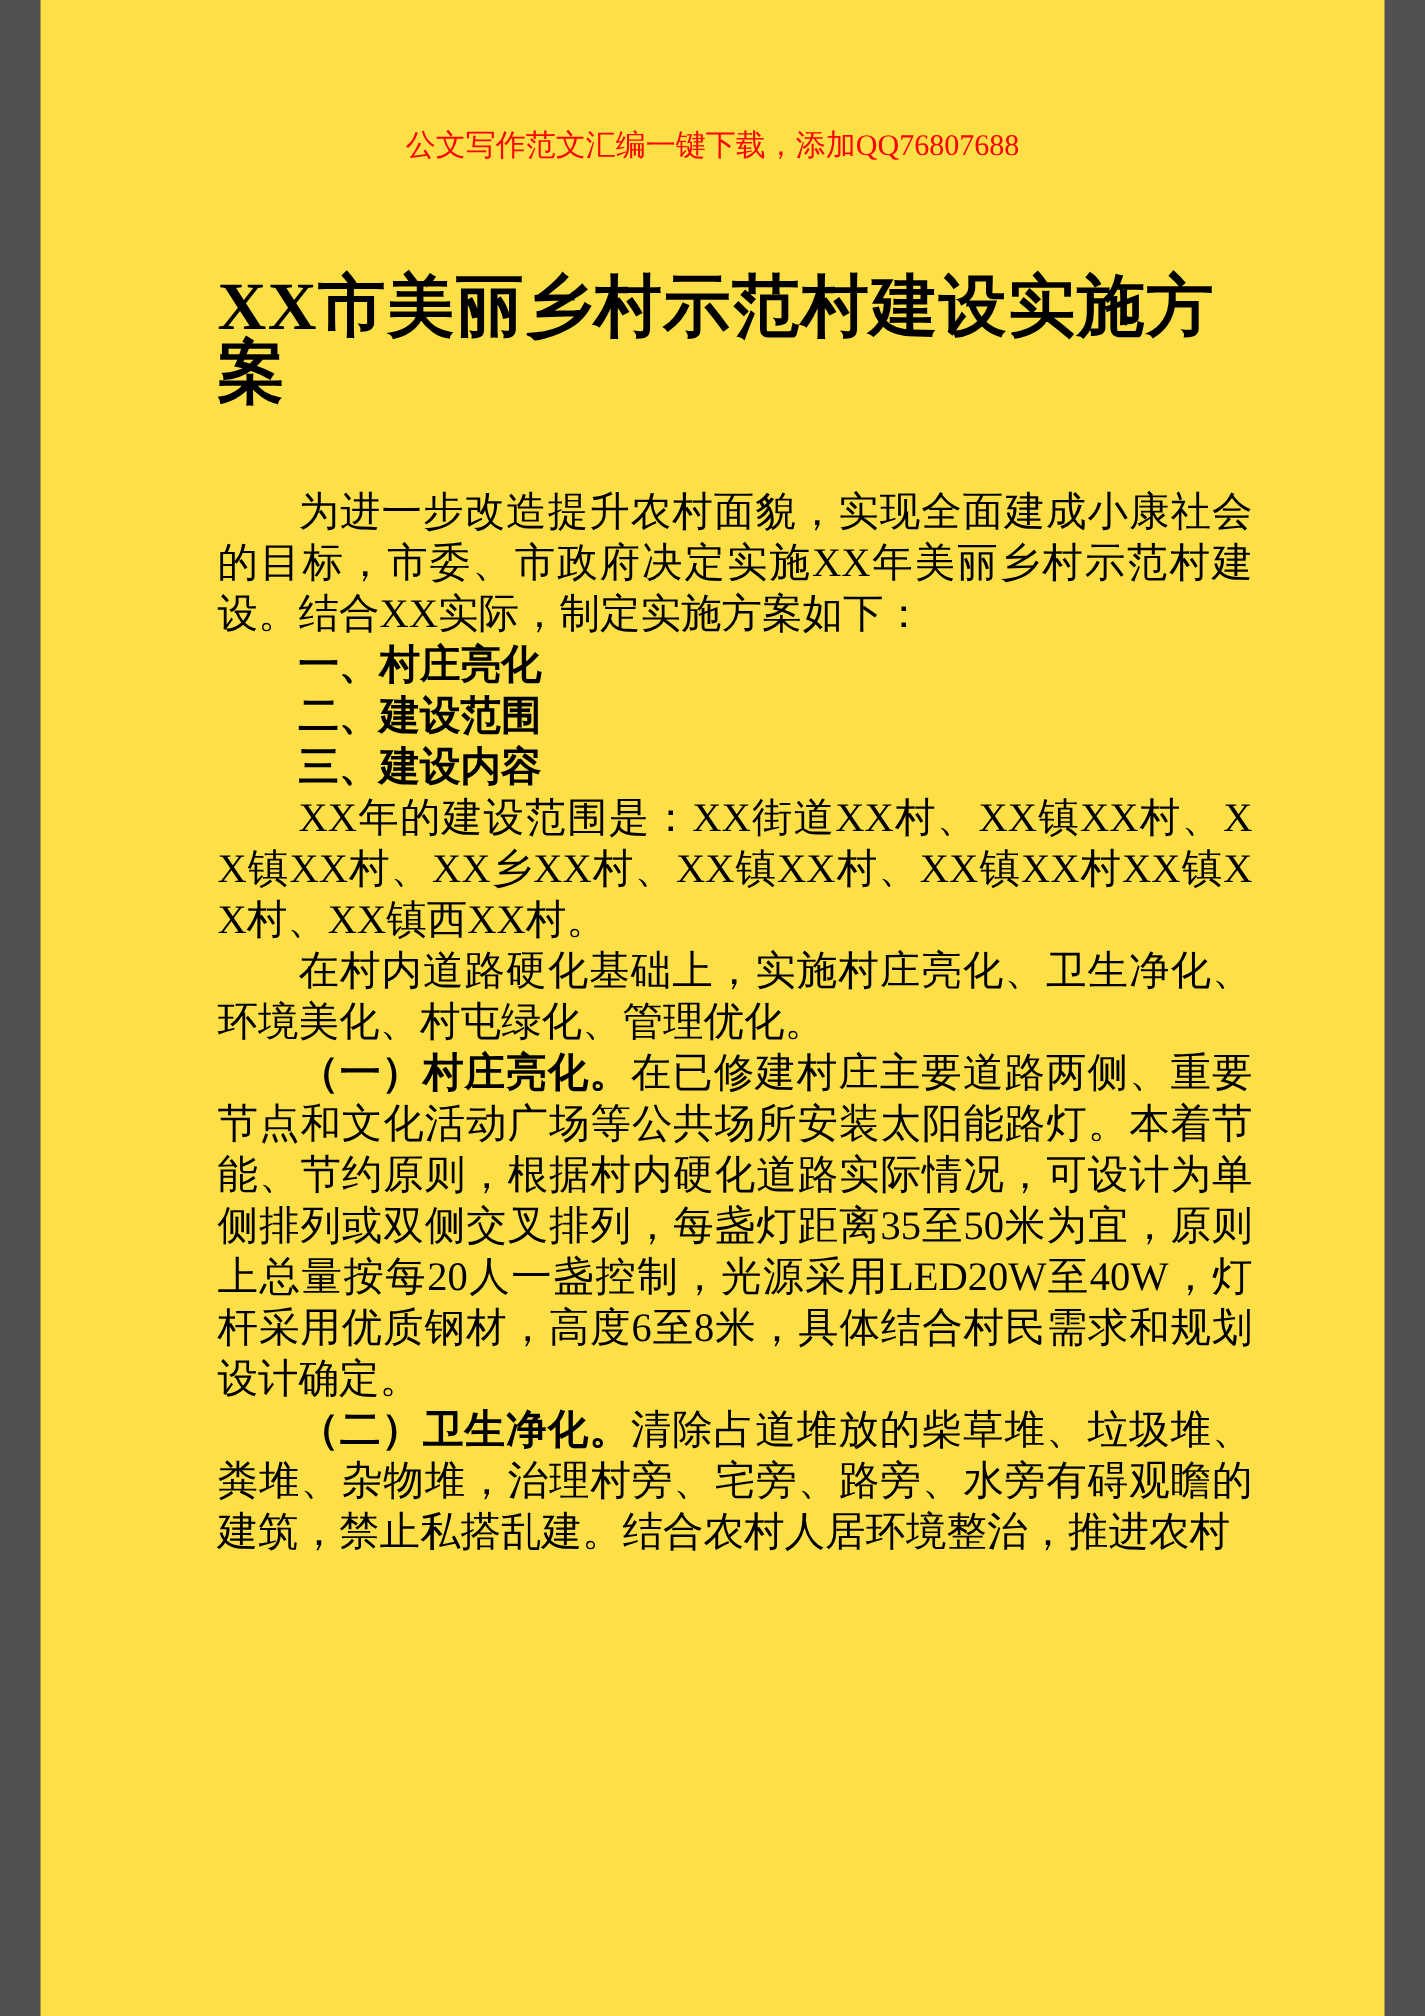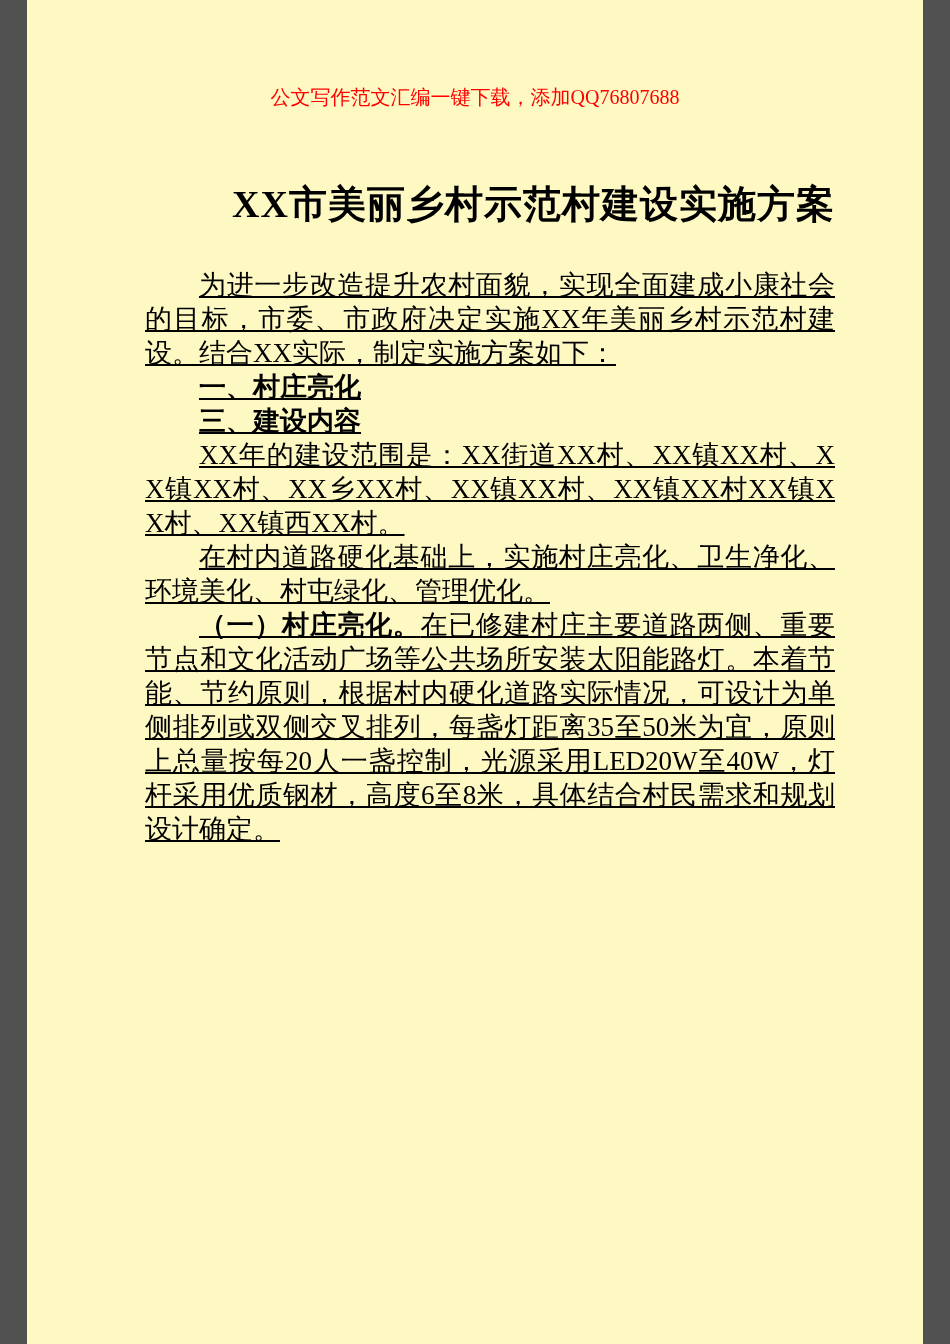--- a/index.html
+++ b/index.html
@@ -6,21 +6,21 @@
   html, body { width: 950px; }
   body {
     background: #ffffff;
     color: #000000;
     font-family: "Liberation Serif", "DejaVu Serif", serif;
   }
   .page {
     position: relative;
     width: 950px;
     min-height: 1344px;
-    background: #fef9c3;
+    background: #fde047;
     overflow: hidden;
   }
   .side-strip {
     position: absolute;
     top: 0;
     bottom: 0;
     width: 27px;
     background: #515151;
   }
   .side-strip.left  { left: 0; }
@@ -31,29 +31,28 @@
   .promo {
     color: #ff0000;
     text-align: center;
     font-size: 20px;
     line-height: 26px;
     
     margin-right: 30px;
   }
   .doc-title {
     margin-top: 72px;
-    text-align: right;
-    font-size: 38px;
+    text-align: left;
+    font-size: 45px;
     line-height: 44px;
     font-weight: bold;
     letter-spacing: 1px;
   }
   .body-text {
-    margin-top: 42px;
-    text-decoration: underline;
+    margin-top: 54px;
   }
   .para {
     font-size: 27px;
     line-height: 34px;
     text-align: justify;
     text-indent: 2em;
     word-break: break-all;
   }
   .para.heading { font-weight: bold; }
   .para .lead   { font-weight: bold; }
@@ -66,19 +65,21 @@
   <div class="side-strip right"></div>
 
   <div class="content">
     <div class="promo">公文写作范文汇编一键下载，添加QQ76807688</div>
 
     <h1 class="doc-title">XX市美丽乡村示范村建设实施方案</h1>
 
     <div class="body-text">
         <p class="para body">为进一步改造提升农村面貌，实现全面建成小康社会的目标，市委、市政府决定实施XX年美丽乡村示范村建设。结合XX实际，制定实施方案如下：</p>
         <p class="para heading">一、村庄亮化</p>
+        <p class="para heading">二、建设范围</p>
         <p class="para heading">三、建设内容</p>
         <p class="para body">XX年的建设范围是：XX街道XX村、XX镇XX村、XX镇XX村、XX乡XX村、XX镇XX村、XX镇XX村XX镇XX村、XX镇西XX村。</p>
         <p class="para body">在村内道路硬化基础上，实施村庄亮化、卫生净化、环境美化、村屯绿化、管理优化。</p>
         <p class="para body-lead"><span class="lead">（一）村庄亮化。</span>在已修建村庄主要道路两侧、重要节点和文化活动广场等公共场所安装太阳能路灯。本着节能、节约原则，根据村内硬化道路实际情况，可设计为单侧排列或双侧交叉排列，每盏灯距离35至50米为宜，原则上总量按每20人一盏控制，光源采用LED20W至40W，灯杆采用优质钢材，高度6至8米，具体结合村民需求和规划设计确定。</p>
+        <p class="para body-lead"><span class="lead">（二）卫生净化。</span>清除占道堆放的柴草堆、垃圾堆、粪堆、杂物堆，治理村旁、宅旁、路旁、水旁有碍观瞻的建筑，禁止私搭乱建。结合农村人居环境整治，推进农村</p>
       </div>
   </div>
 </div>
 
 </body></html>

